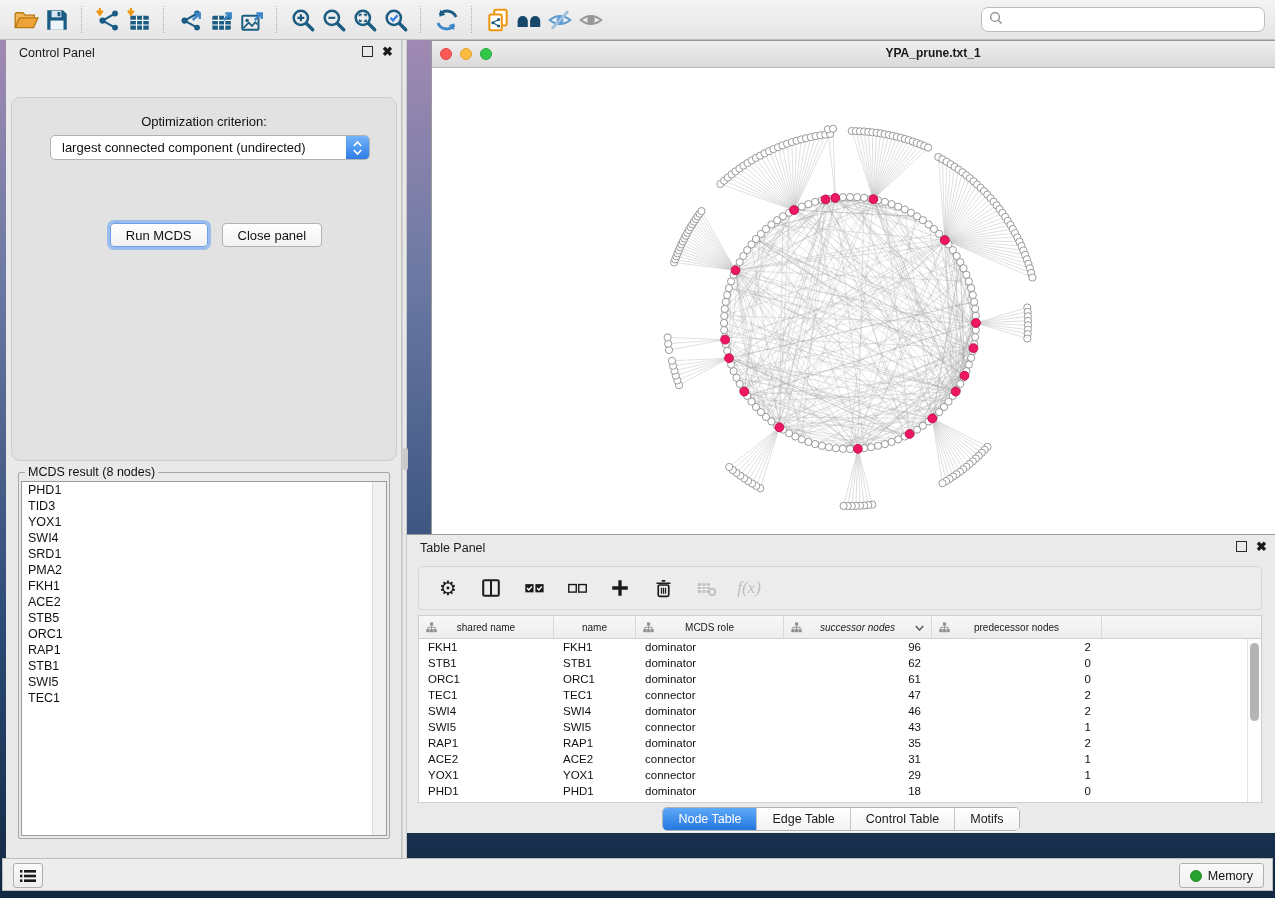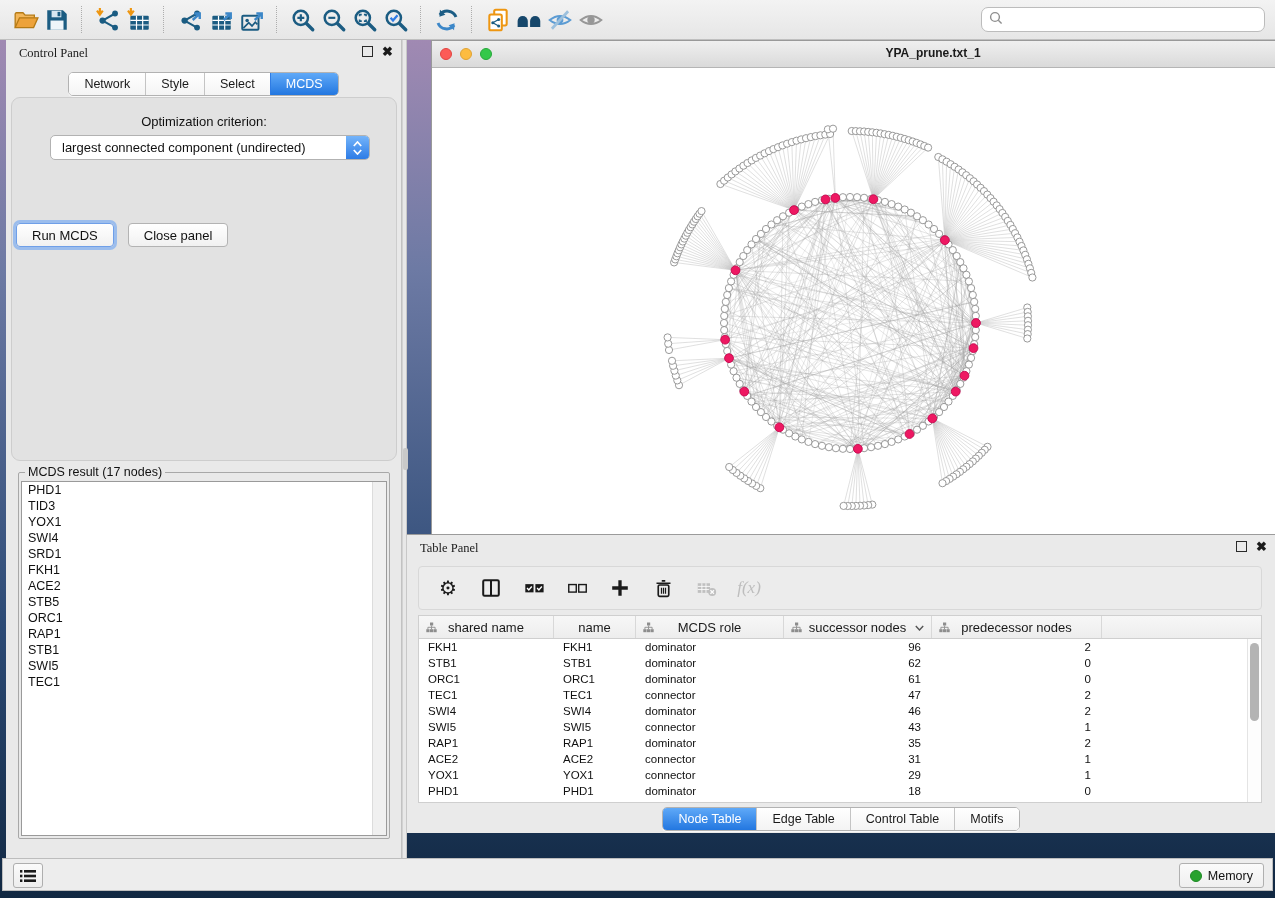--- a/index.html
+++ b/index.html
@@ -13,21 +13,21 @@
   .tbtn{width:31px;height:31px;display:flex;align-items:center;justify-content:center;
     background:none;border:none;padding:0;cursor:default;}
   .tsep{width:1px;height:27px;border-left:1px dotted #adadad;margin:0 9px;}
   .search{margin-left:auto;width:268px;height:23px;background:#fff;border:1px solid #bcbcbc;
     border-radius:7px;display:flex;align-items:center;padding:0 7px;gap:5px;}
   .search input{border:none;outline:none;flex:1;font-size:12px;background:transparent;
     font-family:"Liberation Sans",sans-serif;}
   
   .control-panel{position:absolute;left:6px;top:40px;width:396px;height:818px;
     background:#e9e9e9;border-right:1px solid #c2c2c2;box-sizing:border-box;}
-  .panel-header{position:relative;height:26px;font-family:Liberation Serif, serif;}
+  .panel-header{position:relative;height:26px;}
   .panel-title{position:absolute;left:13px;top:6px;font-size:12.5px;color:#1a1a1a;}
   .ph-icons{position:absolute;right:8px;top:6px;display:flex;gap:9px;align-items:center;}
   .float-ico{width:9px;height:9px;border:1.5px solid #2a2a2a;display:inline-block;}
   .close-ico{font-size:13px;font-weight:bold;color:#1a1a1a;line-height:11px;}
   .vsplitter{position:absolute;left:402px;top:40px;width:5px;height:818px;background:#e8e8e8;
     border-left:1px solid #d2d2d2;border-right:1px solid #c8c8c8;box-sizing:border-box;}
   .vsplitter .grip{position:absolute;left:0;top:408px;width:5px;height:22px;background:#c9c9c9;border-radius:2px;}
   
   .segbar{display:inline-flex;border:1px solid #b2b2b2;border-radius:5px;overflow:hidden;
     background:#fdfdfd;height:22px;box-shadow:0 1px 0 rgba(255,255,255,.7);}
@@ -38,21 +38,21 @@
   .cp-tabs{position:absolute;left:0;top:32px;width:100%;text-align:center;}
   .cp-inner{position:absolute;left:5px;top:57px;width:386px;height:364px;box-sizing:border-box;
     background:#e2e2e2;border:1px solid #cdcdcd;border-radius:9px;}
   .opt-label{margin-top:16px;text-align:center;font-size:13px;color:#111;}
   .dropdown{position:absolute;left:38px;top:37px;width:320px;height:25px;box-sizing:border-box;
     background:#fff;border:1px solid #b2b2b2;border-radius:5px;font-size:13px;
     display:flex;align-items:center;padding-left:11px;}
   .dd-stepper{position:absolute;right:0;top:0;bottom:0;width:23px;border-radius:0 4px 4px 0;
     background:linear-gradient(#74b4fa,#2d7ce6);display:flex;flex-direction:column;
     align-items:center;justify-content:center;gap:2px;}
-  .btn-row{position:absolute;left:4px;top:125px;width:100%;display:flex;gap:14px;}
+  .btn-row{position:absolute;left:12px;top:125px;width:100%;display:flex;justify-content:center;gap:14px;}
   .btn{height:24px;padding:0 15px;font-size:13px;border:1px solid #b3b3b3;border-radius:4px;
     background:linear-gradient(#ffffff,#f1f1f1);color:#111;font-family:"Liberation Sans",sans-serif;}
   .btn.focused{border-color:#6f9fe8;box-shadow:0 0 0 3px rgba(96,158,245,.55);}
   .mcds-group{position:absolute;left:12px;top:425px;width:372px;height:374px;box-sizing:border-box;
     margin:0;border:1px solid #a8a8a8;border-radius:2px;padding:2px;}
   .mcds-group legend{font-size:12.5px;padding:0 3px;margin-left:4px;}
   .listbox{position:relative;width:100%;height:100%;box-sizing:border-box;background:#fff;
     border:1px solid #9a9a9a;overflow:hidden;}
   .mcds-item{font-size:12.5px;line-height:16px;padding-left:6px;}
   .list-scroll{position:absolute;right:0;top:0;bottom:0;width:13px;background:#f0f0f0;border-left:1px solid #dcdcdc;}
@@ -79,21 +79,21 @@
     display:flex;align-items:center;gap:17px;padding:0 16px;}
   .tp-btn{width:26px;height:26px;display:flex;align-items:center;justify-content:center;
     background:none;border:none;padding:0;}
   .gear-glyph{font-size:20px;line-height:20px;color:#1a1a1a;}
   .fx-glyph{font-family:"Liberation Serif",serif;font-style:italic;font-size:17px;color:#b9b9b9;}
   .nodetable{position:absolute;left:11px;top:80px;width:844px;height:188px;box-sizing:border-box;
     background:#fff;border:1px solid #cfcfcf;}
   .thead{display:flex;height:23px;background:linear-gradient(#f7f7f7,#ededed);
     border-bottom:1px solid #cfcfcf;box-sizing:border-box;}
   .th{position:relative;display:flex;align-items:center;justify-content:center;
-    font-size:13px;color:#1a1a1a;border-right:1px solid #d8d8d8;box-sizing:border-box;height:100%;}
+    font-size:10px;color:#1a1a1a;border-right:1px solid #d8d8d8;box-sizing:border-box;height:100%;}
   .th .treeico{position:absolute;left:7px;top:6px;}
   .th .sortico{position:absolute;right:7px;top:9px;}
   .trow{display:flex;height:16px;}
   .td{font-size:11.5px;line-height:16px;box-sizing:border-box;white-space:nowrap;overflow:hidden;}
   .td.left{padding-left:9px;text-align:left;}
   .td.right{padding-right:11px;text-align:right;}
   .tbl-scroll{position:absolute;right:0;top:23px;bottom:0;width:13px;background:#fdfdfd;border-left:1px solid #e4e4e4;}
   .tbl-thumb{position:absolute;left:2px;top:4px;width:9px;height:78px;background:#b4b4b4;border-radius:5px;}
   .tp-tabs{position:absolute;left:0;top:272px;width:100%;text-align:center;}
   
@@ -251,55 +251,48 @@
   </div>
 
   <div class="control-panel">
     <div class="panel-header">
       <span class="panel-title">Control Panel</span>
       <span class="ph-icons">
         <span class="float-ico"></span>
         <span class="close-ico">✖</span>
       </span>
     </div>
-    <div class="cp-tabs">
-      <span class="segbar" id="cp-segbar">
-          <span class="seg">Network</span>
-          <span class="seg">Style</span>
-          <span class="seg">Select</span>
-          <span class="seg active">MCDS</span>
-        </span>
-    </div>
     <div class="cp-inner">
       <div class="opt-label">Optimization criterion:</div>
       <div class="dropdown">
         <span>largest connected component (undirected)</span>
         <span class="dd-stepper">
           <svg width="9" height="6" viewBox="0 0 9 6">
               <path d="M0.8 5 L4.5 1 L8.2 5" fill="none" stroke="#fff" stroke-width="1.7"></path>
             </svg>
           <svg width="9" height="6" viewBox="0 0 9 6">
               <path d="M0.8 1 L4.5 5 L8.2 1" fill="none" stroke="#fff" stroke-width="1.7"></path>
             </svg>
         </span>
       </div>
       <div class="btn-row">
         <button class="btn focused">Run MCDS</button>
         <button class="btn">Close panel</button>
       </div>
     </div>
     <fieldset class="mcds-group">
-      <legend>MCDS result (17 nodes)</legend>
+      <legend>MCDS result (8 nodes)</legend>
       <div class="listbox">
         <div id="mcds-items">
             <div class="mcds-item">PHD1</div>
             <div class="mcds-item">TID3</div>
             <div class="mcds-item">YOX1</div>
             <div class="mcds-item">SWI4</div>
             <div class="mcds-item">SRD1</div>
+            <div class="mcds-item">PMA2</div>
             <div class="mcds-item">FKH1</div>
             <div class="mcds-item">ACE2</div>
             <div class="mcds-item">STB5</div>
             <div class="mcds-item">ORC1</div>
             <div class="mcds-item">RAP1</div>
             <div class="mcds-item">STB1</div>
             <div class="mcds-item">SWI5</div>
             <div class="mcds-item">TEC1</div>
           </div>
         <div class="list-scroll"></div>
@@ -1172,21 +1165,21 @@
           <div class="th" style="width: 148px;">
             <svg class="treeico" width="11" height="11" viewBox="0 0 11 11">
               <rect x="4" y="0.5" width="3.2" height="3" fill="#8d8d8d"></rect>
               <rect x="0.3" y="7.2" width="3.2" height="3" fill="#8d8d8d"></rect>
               <rect x="3.9" y="7.2" width="3.2" height="3" fill="#8d8d8d"></rect>
               <rect x="7.5" y="7.2" width="3.2" height="3" fill="#8d8d8d"></rect>
               <path d="M5.6 3.5 v1.8 M1.9 7.2 V5.3 h7.2 v1.9 M5.5 5.3 v1.9" stroke="#8d8d8d" fill="none" stroke-width="0.9"></path>
             </svg>
             <span>MCDS role</span>
           </div>
-          <div class="th" style="width: 148px;">
+          <div class="th" style="width: 148px; font-style: italic;">
             <svg class="treeico" width="11" height="11" viewBox="0 0 11 11">
               <rect x="4" y="0.5" width="3.2" height="3" fill="#8d8d8d"></rect>
               <rect x="0.3" y="7.2" width="3.2" height="3" fill="#8d8d8d"></rect>
               <rect x="3.9" y="7.2" width="3.2" height="3" fill="#8d8d8d"></rect>
               <rect x="7.5" y="7.2" width="3.2" height="3" fill="#8d8d8d"></rect>
               <path d="M5.6 3.5 v1.8 M1.9 7.2 V5.3 h7.2 v1.9 M5.5 5.3 v1.9" stroke="#8d8d8d" fill="none" stroke-width="0.9"></path>
             </svg>
             <span>successor nodes</span>
             <svg class="sortico" width="9" height="6" viewBox="0 0 9 6">
               <path d="M0.8 1 L4.5 5 L8.2 1" fill="none" stroke="#555" stroke-width="1.4"></path>

